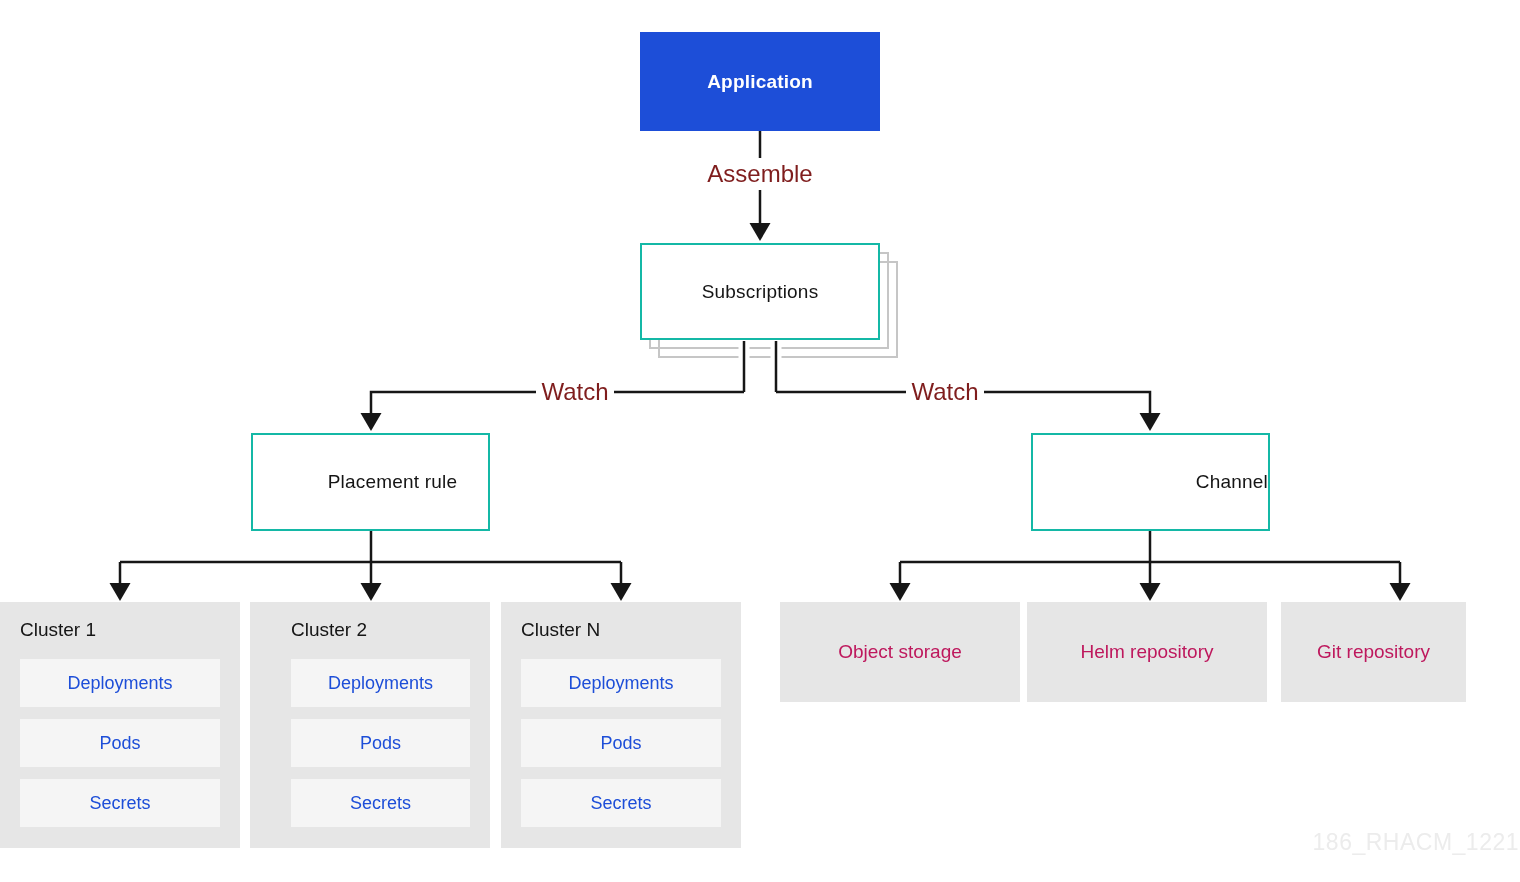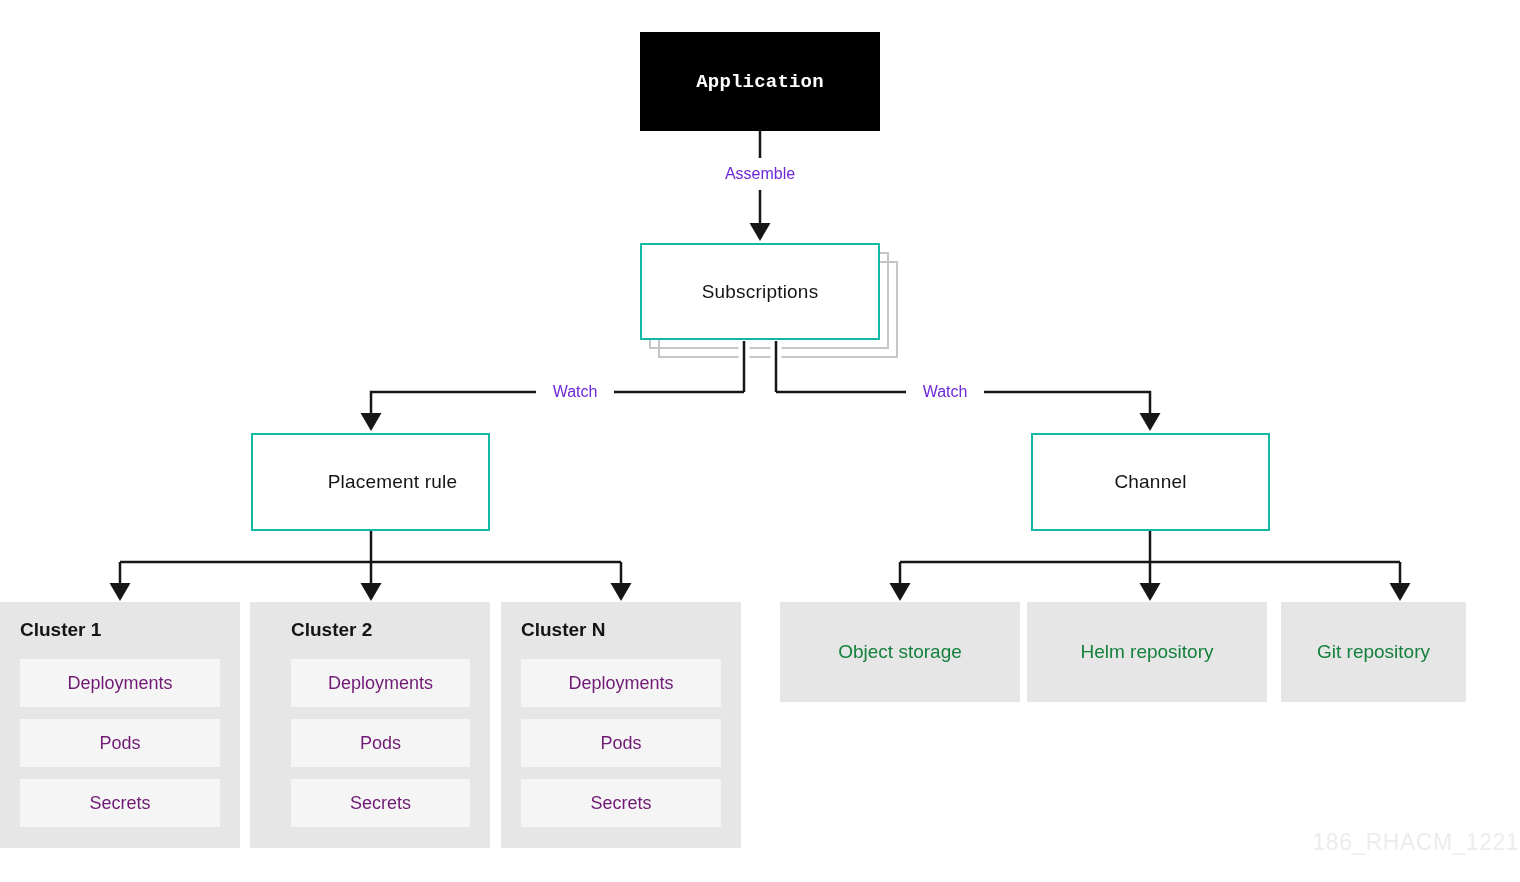--- a/index.html
+++ b/index.html
@@ -22,56 +22,56 @@
     z-index:1;
   }
   
   .node{
     position:absolute;box-sizing:border-box;
     display:flex;align-items:center;justify-content:center;
     font-size:19px;font-weight:500;letter-spacing:.2px;
     z-index:3;
   }
   .node-blue{
-    background:#000000;color:#ffffff;font-weight:600;font-family:Liberation Mono, monospace;
+    background:#1d4ed8;color:#ffffff;font-weight:600;
   }
   .node-outline{
     background:#ffffff;border:2px solid #14b8a6;color:#151515;
   }
   
   .edge-label{
     position:absolute;z-index:3;
     transform:translate(-50%,-50%);
-    font-size:16px;font-weight:400;color:#6d28d9;
+    font-size:24px;font-weight:400;color:#7f1d1d;
     background:#ffffff;padding:0 2px;white-space:nowrap;
   }
   
   .cluster{
     position:absolute;box-sizing:border-box;
     top:602px;width:240px;height:246px;
     background:#e6e6e6;
     padding:16px 20px 0 20px;
     z-index:3;
   }
   .cluster-title{
-    font-size:19px;font-weight:700;color:#151515;
+    font-size:19px;font-weight:400;color:#151515;
     height:24px;line-height:24px;margin-bottom:17px;
   }
   .cluster-item{
     box-sizing:border-box;height:48px;margin-bottom:12px;
     background:#f5f5f5;
     display:flex;align-items:center;justify-content:center;
-    font-size:18px;font-weight:500;color:#701a75;
+    font-size:18px;font-weight:500;color:#1d4ed8;
   }
   
   .repo{
     position:absolute;box-sizing:border-box;
     top:602px;height:100px;background:#e6e6e6;
     display:flex;align-items:center;justify-content:center;
-    font-size:19px;font-weight:500;color:#15803d;
+    font-size:19px;font-weight:500;color:#be185d;
     z-index:3;
   }
   .watermark{
     position:absolute;right:1px;top:829px;z-index:3;
     font-size:23px;font-weight:400;color:#ececec;letter-spacing:.5px;
     white-space:nowrap;
   }
 </style>
 </head>
 <body>
@@ -127,21 +127,21 @@
     <span>Subscriptions</span>
   </div>
 
   <div class="edge-label" style="left:575px;top:392px;">Watch</div>
   <div class="edge-label" style="left:945px;top:392px;">Watch</div>
 
   <div class="node node-outline" style="left:251px;top:433px;width:239px;height:98px;padding-left:44px;">
     <span>Placement rule</span>
   </div>
 
-  <div class="node node-outline" style="left:1031px;top:433px;width:239px;height:98px;">
+  <div class="node node-outline" style="left:1031px;top:433px;width:239px;height:98px;justify-content:flex-end;">
     <span>Channel</span>
   </div>
 
   <div class="cluster" style="left:0px;">
     <div class="cluster-title">Cluster 1</div>
     <div class="cluster-item">Deployments</div>
     <div class="cluster-item">Pods</div>
     <div class="cluster-item">Secrets</div>
   </div>
 

